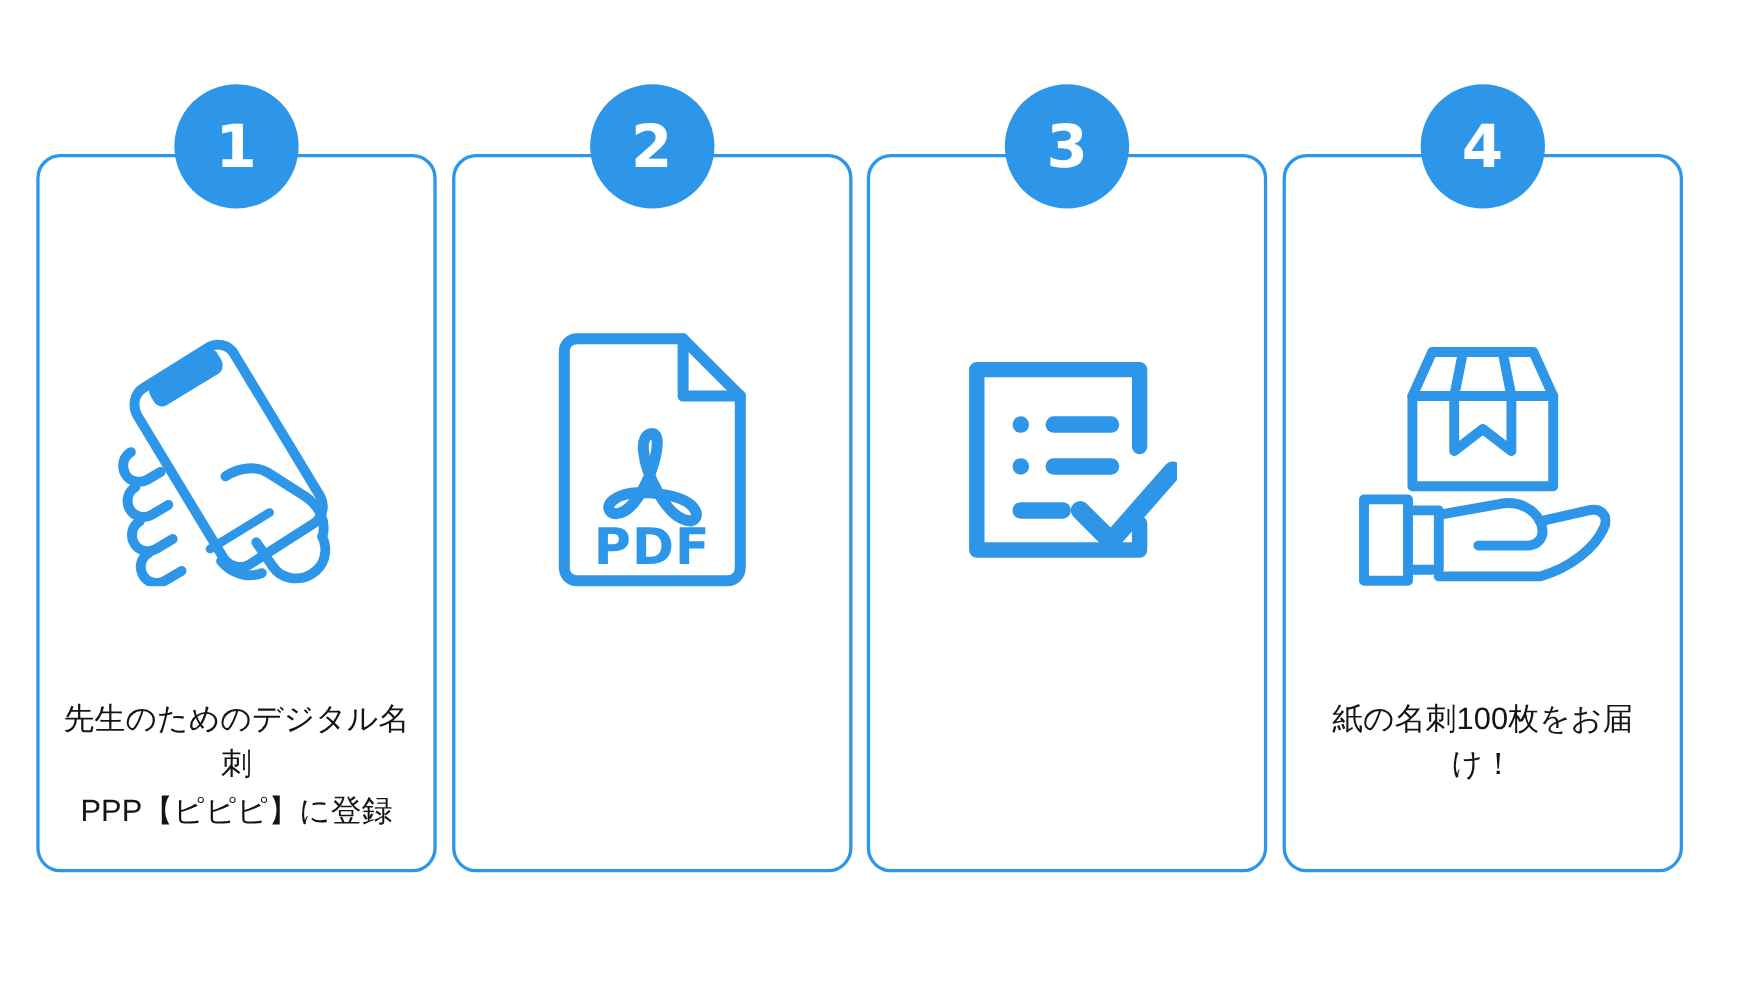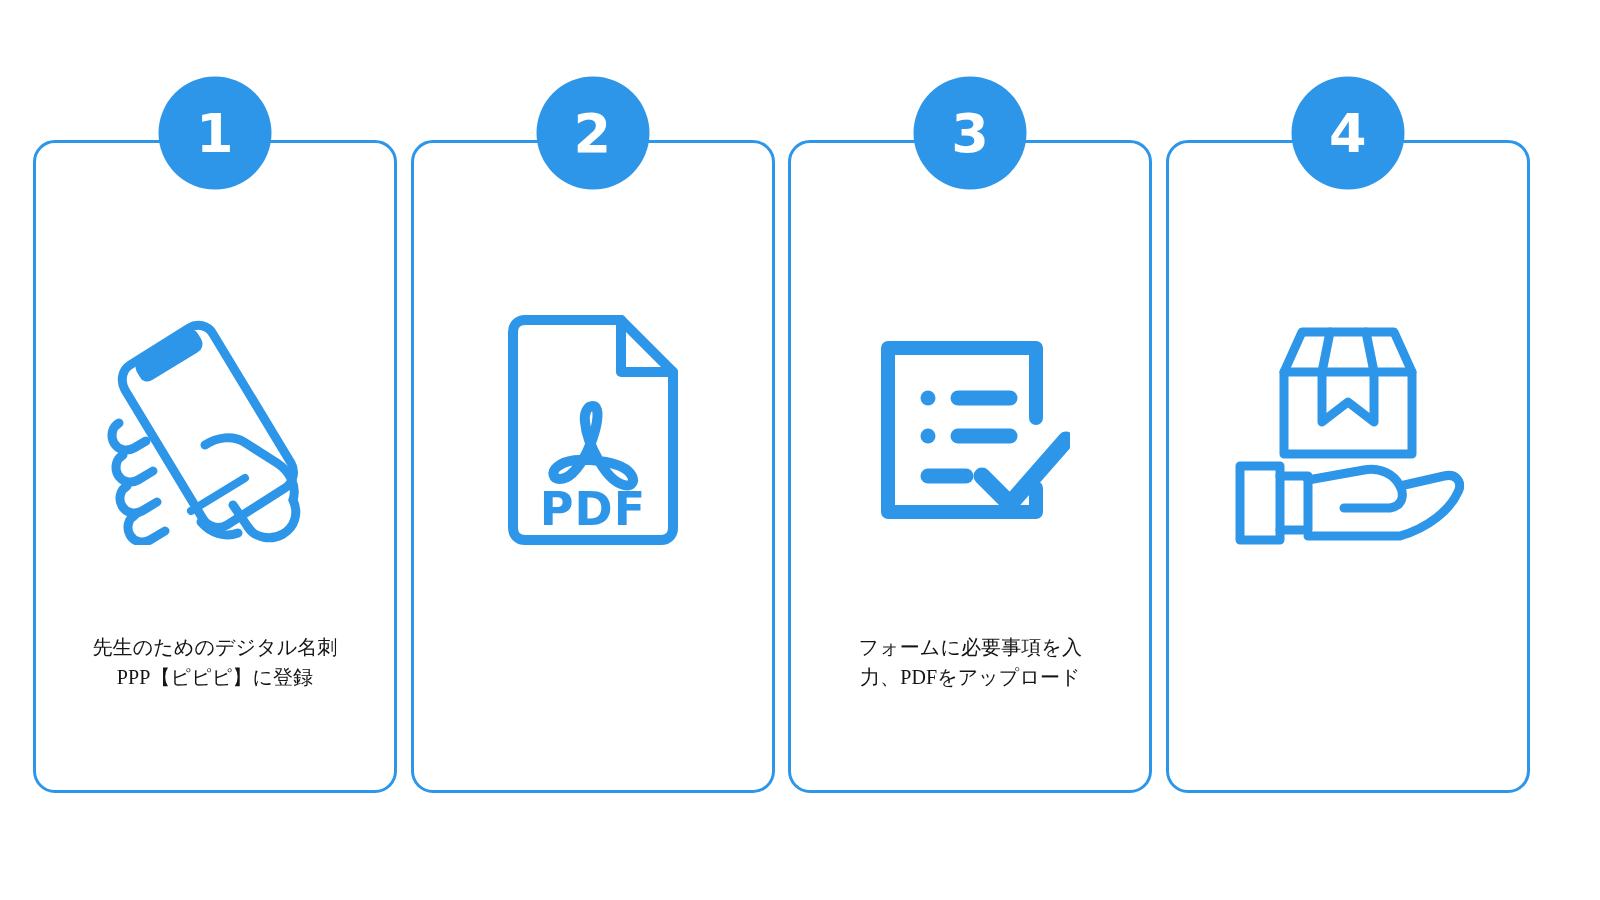--- a/index.html
+++ b/index.html
@@ -91,42 +91,42 @@
     box-sizing: border-box;
     display: flex;
     flex-direction: column;
     align-items: center;
     justify-content: flex-start;
     padding: 0;
   }
 
   .step-icon {
     position: absolute;
-    top: 172px;
+    top: 160px;
     left: 50%;
     transform: translateX(-50%);
     width: 240px;
     height: 250px;
     display: flex;
     align-items: center;
     justify-content: center;
   }
   .step-icon svg { display: block; }
 
   .step-caption {
     position: absolute;
     left: 22px;
     right: 22px;
     top: 500px;
     text-align: center;
-    font-size: 20px;
+    font-size: 28px;
     line-height: 1.48;
     color: #141414;
     letter-spacing: 0.1px;
-    font-family: Liberation Serif, serif;
+    font-family: Liberation Sans, sans-serif;
     font-weight: 400;
     white-space: pre-line;
   }
 </style>
 </head>
 <body>
 
 <div class="board">
   <div class="steps">
 
@@ -211,22 +211,20 @@
 
               <path d="M88 68 L140 68" stroke-width="15"></path>
               <path d="M88 106 L140 106" stroke-width="15"></path>
               <path d="M58 146 L96 146" stroke-width="15"></path>
 
               <path d="M112 146 L140 174 L196 110" stroke-width="17"></path>
             </g>
           </svg>
         </div>
 
-        <div class="step-caption">フォームに必要事項を入
-力、PDFをアップロード</div>
       </div>
     </div>
 
     <div class="step">
       <div class="step-card"></div>
       <div class="step-body">
         <div class="step-badge">
           <span class="step-badge-number">4</span>
         </div>
 
@@ -246,17 +244,18 @@
               <path d="M8 152 L48 152 L48 226 L8 226 Z"></path>
 
               <path d="M48 162 L76 162 L76 216 L48 216"></path>
 
               <path d="M76 166 L132 156 C148 153 162 160 168 172 C173 182 170 192 158 194 L112 194"></path>
               <path d="M168 172 L212 162 C224 159 231 168 226 178 C218 196 196 214 168 222 L76 222"></path>
             </g>
           </svg>
         </div>
 
+        <div class="step-caption">紙の名刺100枚をお届け！</div>
       </div>
     </div>
 
   </div>
 </div>
 
 </body></html>

